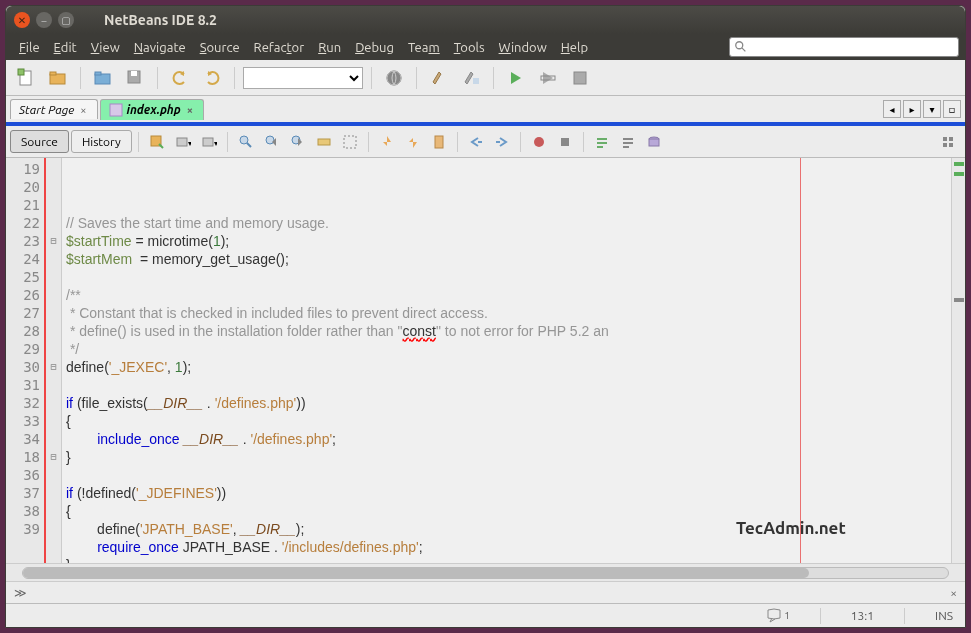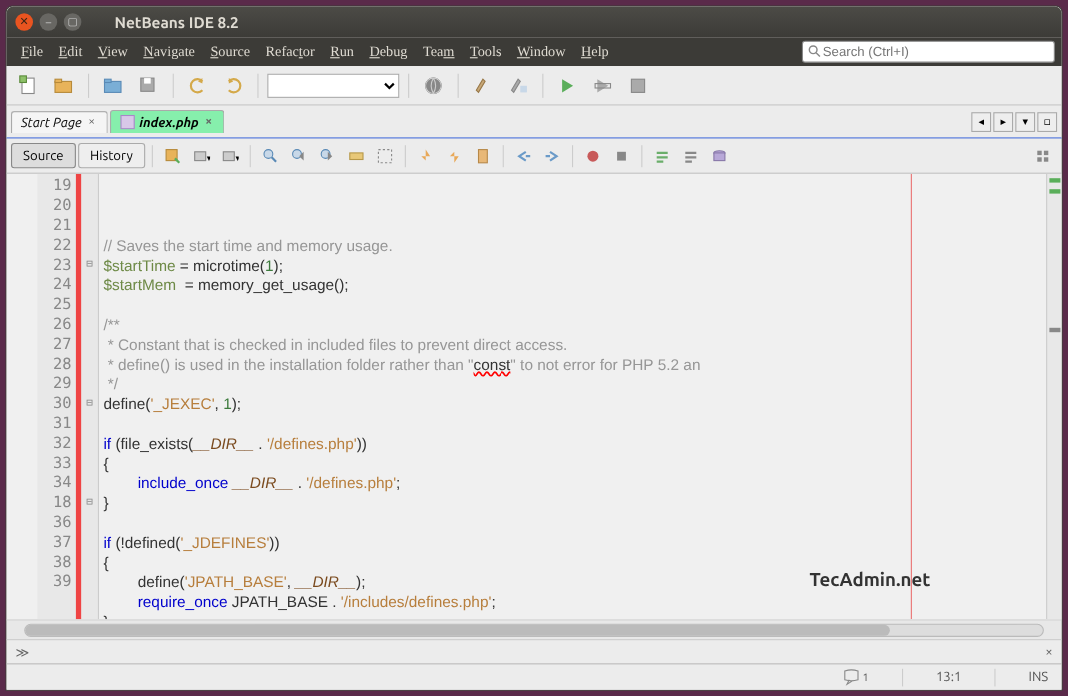--- a/index.html
+++ b/index.html
@@ -5,42 +5,42 @@
 * { box-sizing: border-box; margin: 0; padding: 0; }
 body { font-family: "Ubuntu", "DejaVu Sans", sans-serif; font-size: 13px; background: #5a2a4a; width: 971px; height: 633px; overflow: hidden; }
 .window { background: #f2f1f0; border: 1px solid #3c3b37; border-radius: 6px 6px 0 0; width: 961px; height: 623px; margin: 5px; display: flex; flex-direction: column; }
 .titlebar { background: linear-gradient(#4c4b46, #3c3b37); height: 28px; display: flex; align-items: center; border-radius: 6px 6px 0 0; color: #dfdbd2; padding: 0 8px; }
 .win-btn { width: 16px; height: 16px; border-radius: 50%; margin-right: 6px; display: flex; align-items: center; justify-content: center; font-size: 10px; }
 .win-close { background: #e95420; color: #3c2415; }
 .win-min { background: #686763; color: #ccc; }
 .win-max { background: #686763; color: #ccc; }
 .title-text { margin-left: 24px; font-weight: bold; font-size: 14px; }
 .menubar { background: #3c3b37; height: 26px; display: flex; align-items: center; padding: 0 6px; color: #dfdbd2; }
-.menu-item { padding: 3px 7px; cursor: pointer; font-size: 13px; font-family: Liberation Serif, serif; }
+.menu-item { padding: 3px 7px; cursor: pointer; font-size: 13px; }
 .menu-item u { text-decoration: underline; }
 .search-box { margin-left: auto; background: #fff; border: 1px solid #888; border-radius: 3px; height: 20px; width: 230px; display: flex; align-items: center; padding: 0 4px; }
 .search-box svg { flex-shrink: 0; }
 .search-box input { border: none; outline: none; font-size: 12px; width: 100%; color: #888; background: transparent; }
 .toolbar { background: #ececec; height: 36px; border-bottom: 1px solid #bbb; display: flex; align-items: center; padding: 0 6px; gap: 4px; }
 .tool-btn { width: 28px; height: 28px; display: flex; align-items: center; justify-content: center; cursor: pointer; border-radius: 2px; }
 .tool-sep { width: 1px; height: 22px; background: #ccc; margin: 0 4px; }
 .config-select { width: 120px; height: 22px; border: 1px solid #aaa; background: #fff; }
-.tabs-row { background: #ececec; height: 30px; border-bottom: 1px solid #1d4ed8; display: flex; align-items: center; padding: 0 4px; }
+.tabs-row { background: #ececec; height: 30px; border-bottom: 4px solid #1d4ed8; display: flex; align-items: center; padding: 0 4px; }
 .tab { background: #f5f5f5; border: 1px solid #aaa; border-bottom: none; border-radius: 3px 3px 0 0; padding: 3px 8px; margin-right: 2px; display: flex; align-items: center; gap: 4px; font-size: 12px; font-style: italic; cursor: pointer; }
 .tab.active { background: #86efac; font-weight: bold; }
 .tab-close { font-style: normal; font-size: 11px; color: #666; cursor: pointer; padding: 0 2px; }
 .tab-nav { margin-left: auto; display: flex; gap: 2px; }
 .tab-nav-btn { width: 18px; height: 18px; border: 1px solid #aaa; background: #eee; display: flex; align-items: center; justify-content: center; font-size: 10px; cursor: pointer; }
 .editor-toolbar { background: #ececec; height: 32px; border-bottom: 1px solid #bbb; display: flex; align-items: center; padding: 0 4px; gap: 2px; }
 .ed-tab { padding: 4px 10px; border: 1px solid #aaa; background: #eee; font-size: 12px; cursor: pointer; border-radius: 3px; }
 .ed-tab.active { background: #ddd; border-color: #888; }
 .ed-btn { width: 24px; height: 24px; display: flex; align-items: center; justify-content: center; cursor: pointer; }
 .ed-sep { width: 1px; height: 20px; background: #ccc; margin: 0 4px; }
 .editor-area { flex: 1; display: flex; background: #f0f0f0; position: relative; overflow: hidden; }
-.gutter { width: 40px; background: #e8e8e8; border-right: 5px solid #ef4444; text-align: right; padding: 2px 4px 2px 0; font-family: "DejaVu Sans Mono", monospace; font-size: 14px; color: #888; line-height: 18px; margin-left: 28px; }
+.gutter { width: 40px; background: #e8e8e8; border-right: 2px solid #ef4444; text-align: right; padding: 2px 4px 2px 0; font-family: "DejaVu Sans Mono", monospace; font-size: 14px; color: #888; line-height: 18px; }
 .fold-col { width: 16px; background: #e8e8e8; border-right: 1px solid #ccc; font-family: monospace; font-size: 10px; color: #888; line-height: 18px; padding-top: 2px; }
 .fold-mark { height: 18px; display: flex; align-items: center; justify-content: center; }
 .code { flex: 1; font-family: Liberation Sans, sans-serif; font-size: 14px; line-height: 18px; padding: 2px 4px; white-space: pre; color: #333; position: relative; overflow: hidden; }
 .code-line { height: 18px; }
 .c-comment { color: #969696; }
 .c-var { color: #6e8a47; }
 .c-kw { color: #0000cc; }
 .c-num { color: #3c7a3c; }
 .c-str { color: #b77e3c; }
 .c-const { color: #7a4a1e; font-style: italic; }
@@ -80,21 +80,20 @@
     <div class="menu-item"><u>D</u>ebug</div>
     <div class="menu-item">Tea<u>m</u></div>
     <div class="menu-item"><u>T</u>ools</div>
     <div class="menu-item"><u>W</u>indow</div>
     <div class="menu-item"><u>H</u>elp</div>
     <div class="search-box">
       <svg width="14" height="14" viewBox="0 0 16 16">
           <circle cx="6" cy="6" r="4" fill="none" stroke="#888" stroke-width="1.5"></circle>
           <line x1="9" y1="9" x2="13" y2="13" stroke="#888" stroke-width="1.5"></line>
         </svg>
-      <input placeholder="Search (Ctrl+I)" style="">
     </div>
   </div>
 
   <div class="toolbar">
     <div class="tool-btn">
         <svg width="20" height="20">
           <rect x="4" y="3" width="11" height="14" fill="#fff" stroke="#888"></rect>
           <rect x="2" y="1" width="6" height="6" fill="#8ec169" stroke="#5a8a3a"></rect>
         </svg>
       </div>

